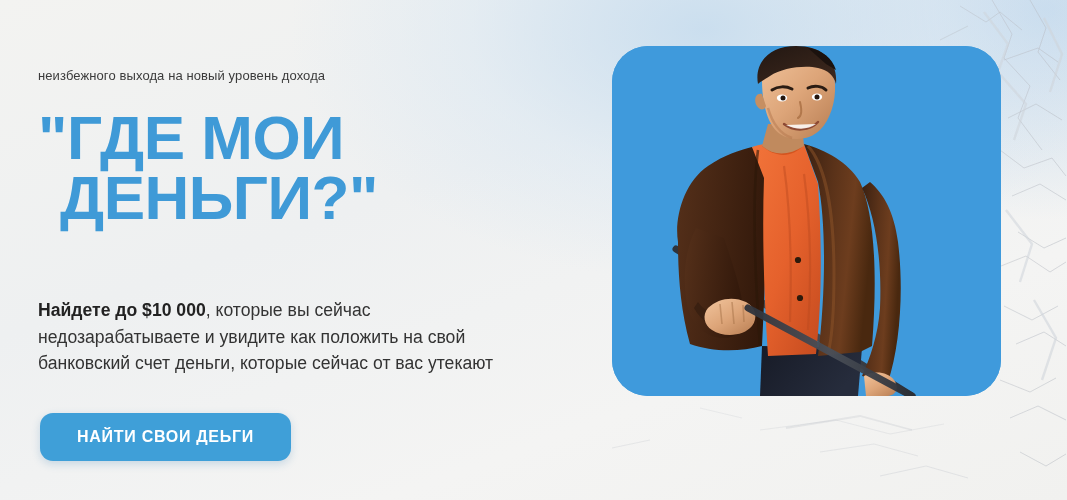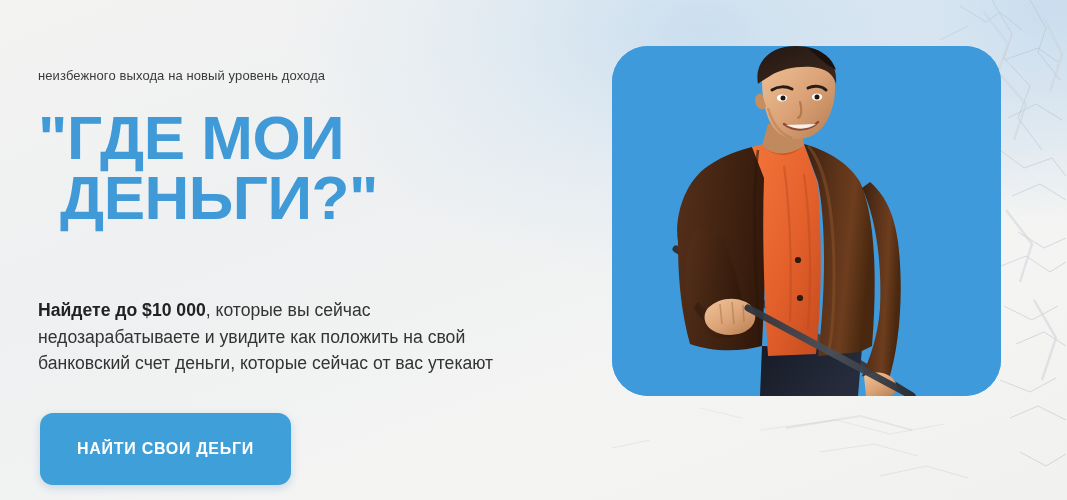--- a/index.html
+++ b/index.html
@@ -86,21 +86,21 @@
     line-height: 1.52;
     color: #333333;
   }
   .body-copy b { font-weight: bold; color: #222222; }
 
   .cta-button {
     position: absolute;
     left: 2px;
     top: 413px;
     width: 251px;
-    height: 72px;
+    height: 48px;
     border: none;
     border-radius: 13px;
     background: #3f9fd8;
     color: #ffffff;
     font-family: "Liberation Sans", sans-serif;
     font-size: 16px;
     font-weight: bold;
     letter-spacing: 0.7px;
     text-transform: uppercase;
     cursor: pointer;

